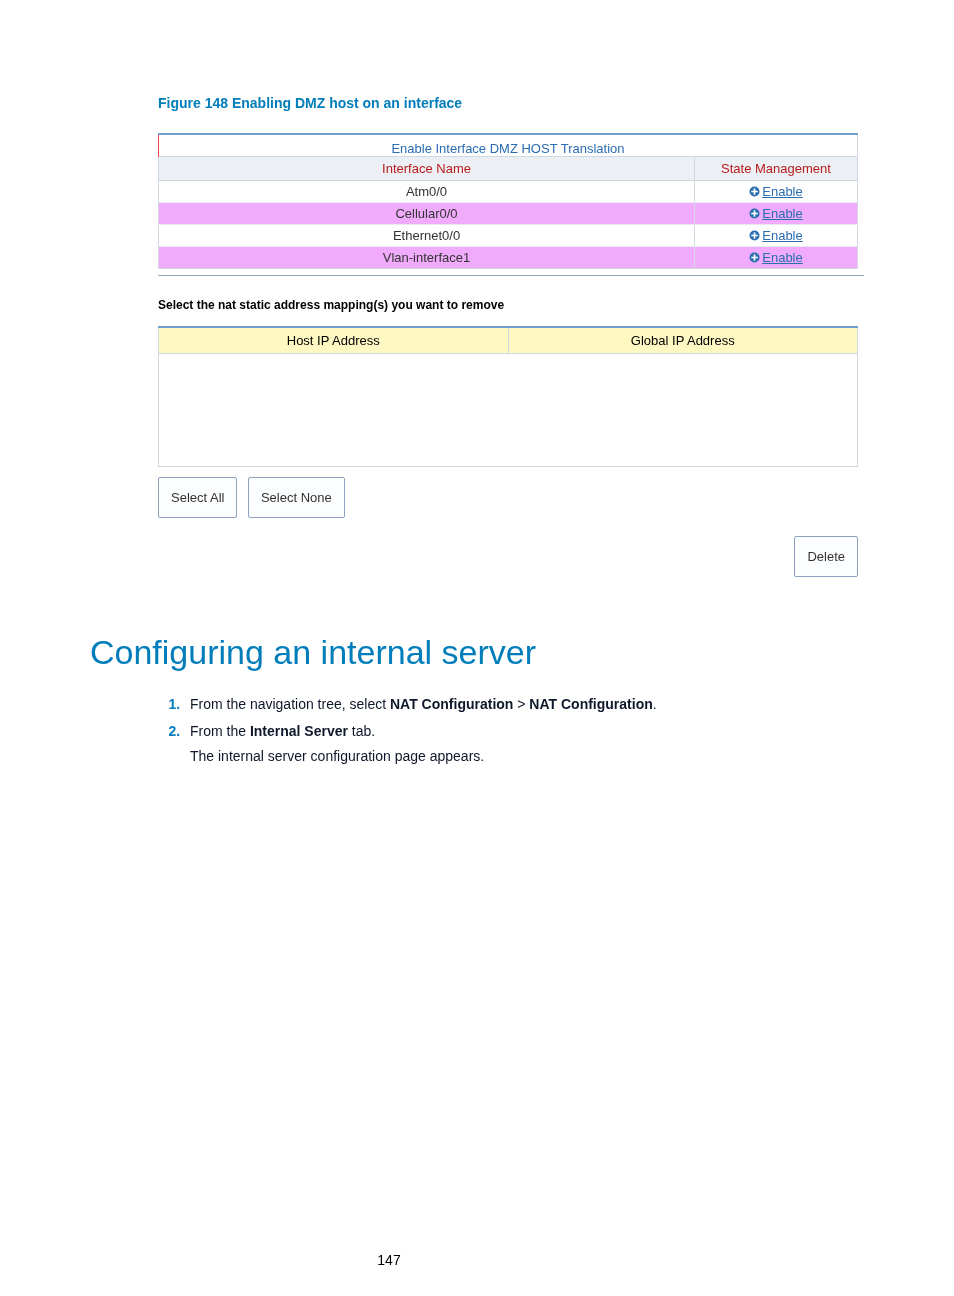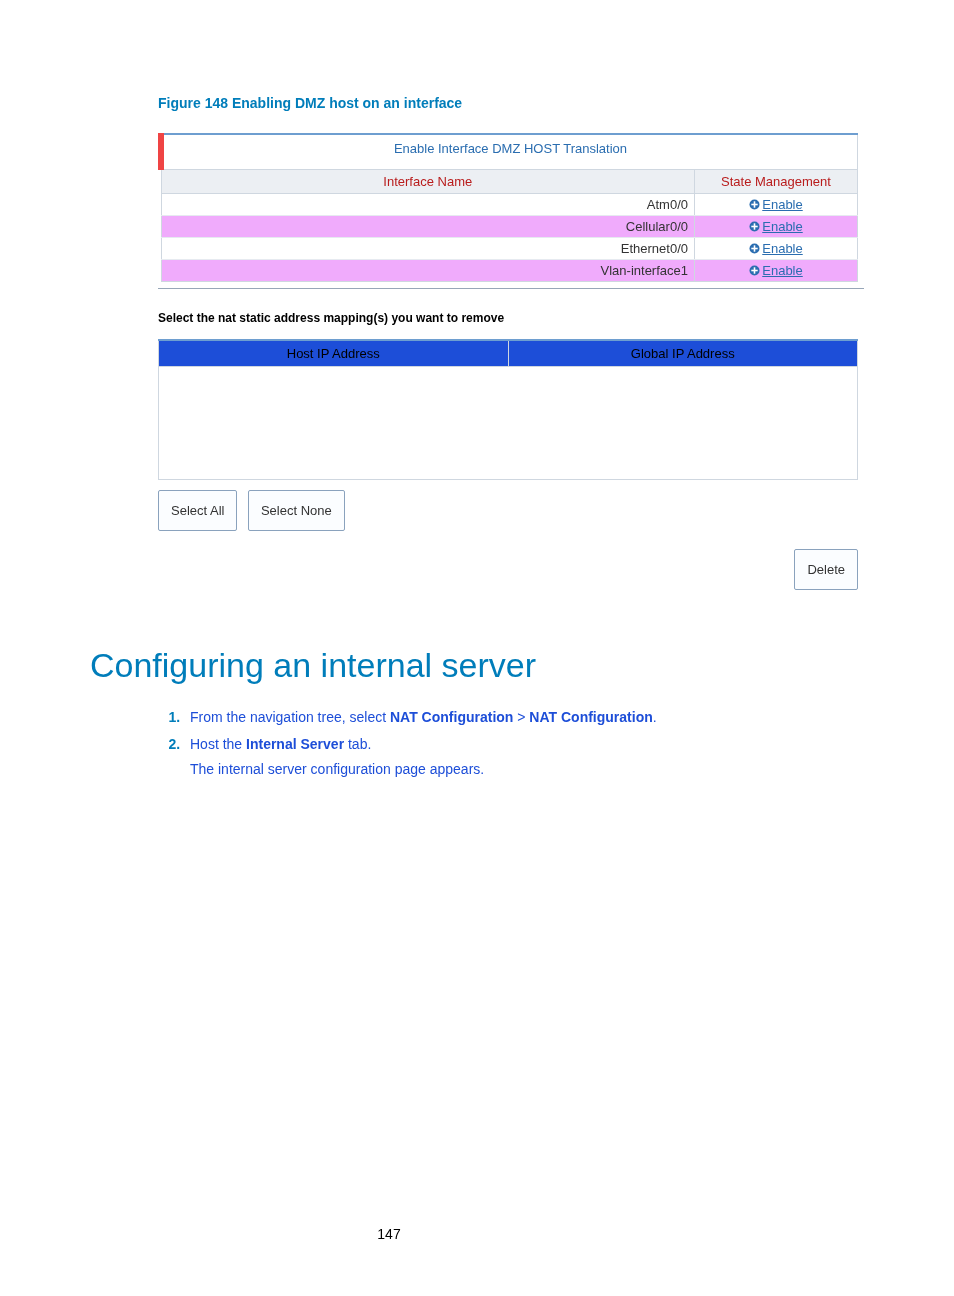--- a/index.html
+++ b/index.html
@@ -29,44 +29,44 @@
     width: 700px;
   }
   .dmz-table {
     width: 100%;
     border-collapse: collapse;
     border-top: 2px solid #6e9ed0;
     font-size: 13px;
     color: #333;
   }
   .dmz-title-row td {
-    border-left: 6px solid #ef4444;
+    border-left: 1px solid #ef4444;
     border-right: 1px solid #cfd7e0;
     text-align: center;
     color: #2a6db0;
-    padding: 6px 0 13px 0;
+    padding: 6px 0 0 0;
     background: #fff;
   }
   .dmz-header-row td {
     border: 1px solid #cfd7e0;
     background: #eceff3;
     padding: 4px 6px;
     font-size: 13px;
     color: #b91c1c;
   }
   .dmz-header-row td.left { text-align: center; }
   .dmz-header-row td.right { text-align: center; width: 150px; }
   .dmz-row td {
     border-left: 1px solid #cfd7e0;
     border-right: 1px solid #cfd7e0;
     border-bottom: 1px solid #e6eaf0;
     padding: 3px 6px;
     font-size: 13px;
   }
-  .dmz-row td.name { text-align: right; }
+  .dmz-row td.name { text-align: center; }
   .dmz-row td.action { text-align: center; }
   .dmz-row.alt td { background: #f0abfc; }
   .dmz-table .last td { border-bottom: 1px solid #cfd7e0; }
   .enable-link {
     color: #2a6db0;
     text-decoration: underline;
   }
   .plus-icon {
     display: inline-block;
     width: 11px; height: 11px;
@@ -89,21 +89,21 @@
   }
   .mapping-table {
     margin-left: 68px;
     width: 700px;
     border-collapse: collapse;
     border-top: 2px solid #6e9ed0;
     font-size: 13px;
   }
   .mapping-header td {
     border: 1px solid #cfd7e0;
-    background: #1d4ed8;
+    background: #fef9c3;
     padding: 5px 1px;
     text-align: center;
     width: 50%;
   }
   .mapping-body td {
     border-left: 1px solid #cfd7e0;
     border-right: 1px solid #cfd7e0;
     border-bottom: 1px solid #cfd7e0;
     height: 110px;
   }
@@ -134,38 +134,38 @@
     color: #007dba;
     font-size: 34px;
     margin: 56px 0 22px 0;
     font-family: "Segoe UI Light","Segoe UI","Helvetica Neue",Arial,sans-serif;
   }
   ol.steps {
     margin: 0 0 0 68px;
     padding-left: 26px;
     font-family: "Segoe UI","Helvetica Neue",Arial,sans-serif;
     font-size: 14px;
-    color: #1d4ed8;
+    color: #0f172a;
   }
   ol.steps > li {
     margin-bottom: 6px;
     padding-left: 6px;
     line-height: 1.5;
   }
   ol.steps > li::marker {
     color: #007dba;
     font-weight: bold;
   }
   .bold { font-weight: bold; }
   .step-sub {
     margin-top: 4px;
   }
   .page-number {
     position: absolute;
-    bottom: 54px;
+    bottom: 28px;
     left: 0; right: 0;
     text-align: center;
     font-size: 14px;
     font-family: "Segoe UI","Helvetica Neue",Arial,sans-serif;
     margin-top: 48px;
   }
 </style>
 </head>
 <body>
 
@@ -259,19 +259,19 @@
     <span class="btn">Delete</span>
   </div>
 
   <h1 class="section">Configuring an internal server</h1>
 
   <ol class="steps">
     <li>
       <span>From the navigation tree, select </span><span class="bold">NAT Configuration</span><span> &gt; </span><span class="bold">NAT Configuration</span><span>.</span>
     </li>
     <li>
-      <span>Host the </span><span class="bold">Internal Server</span><span> tab.</span>
+      <span>From the </span><span class="bold">Internal Server</span><span> tab.</span>
       <div class="step-sub">The internal server configuration page appears.</div>
     </li>
   </ol>
 
   <div class="page-number">147</div>
 </div>
 
 </body></html>

